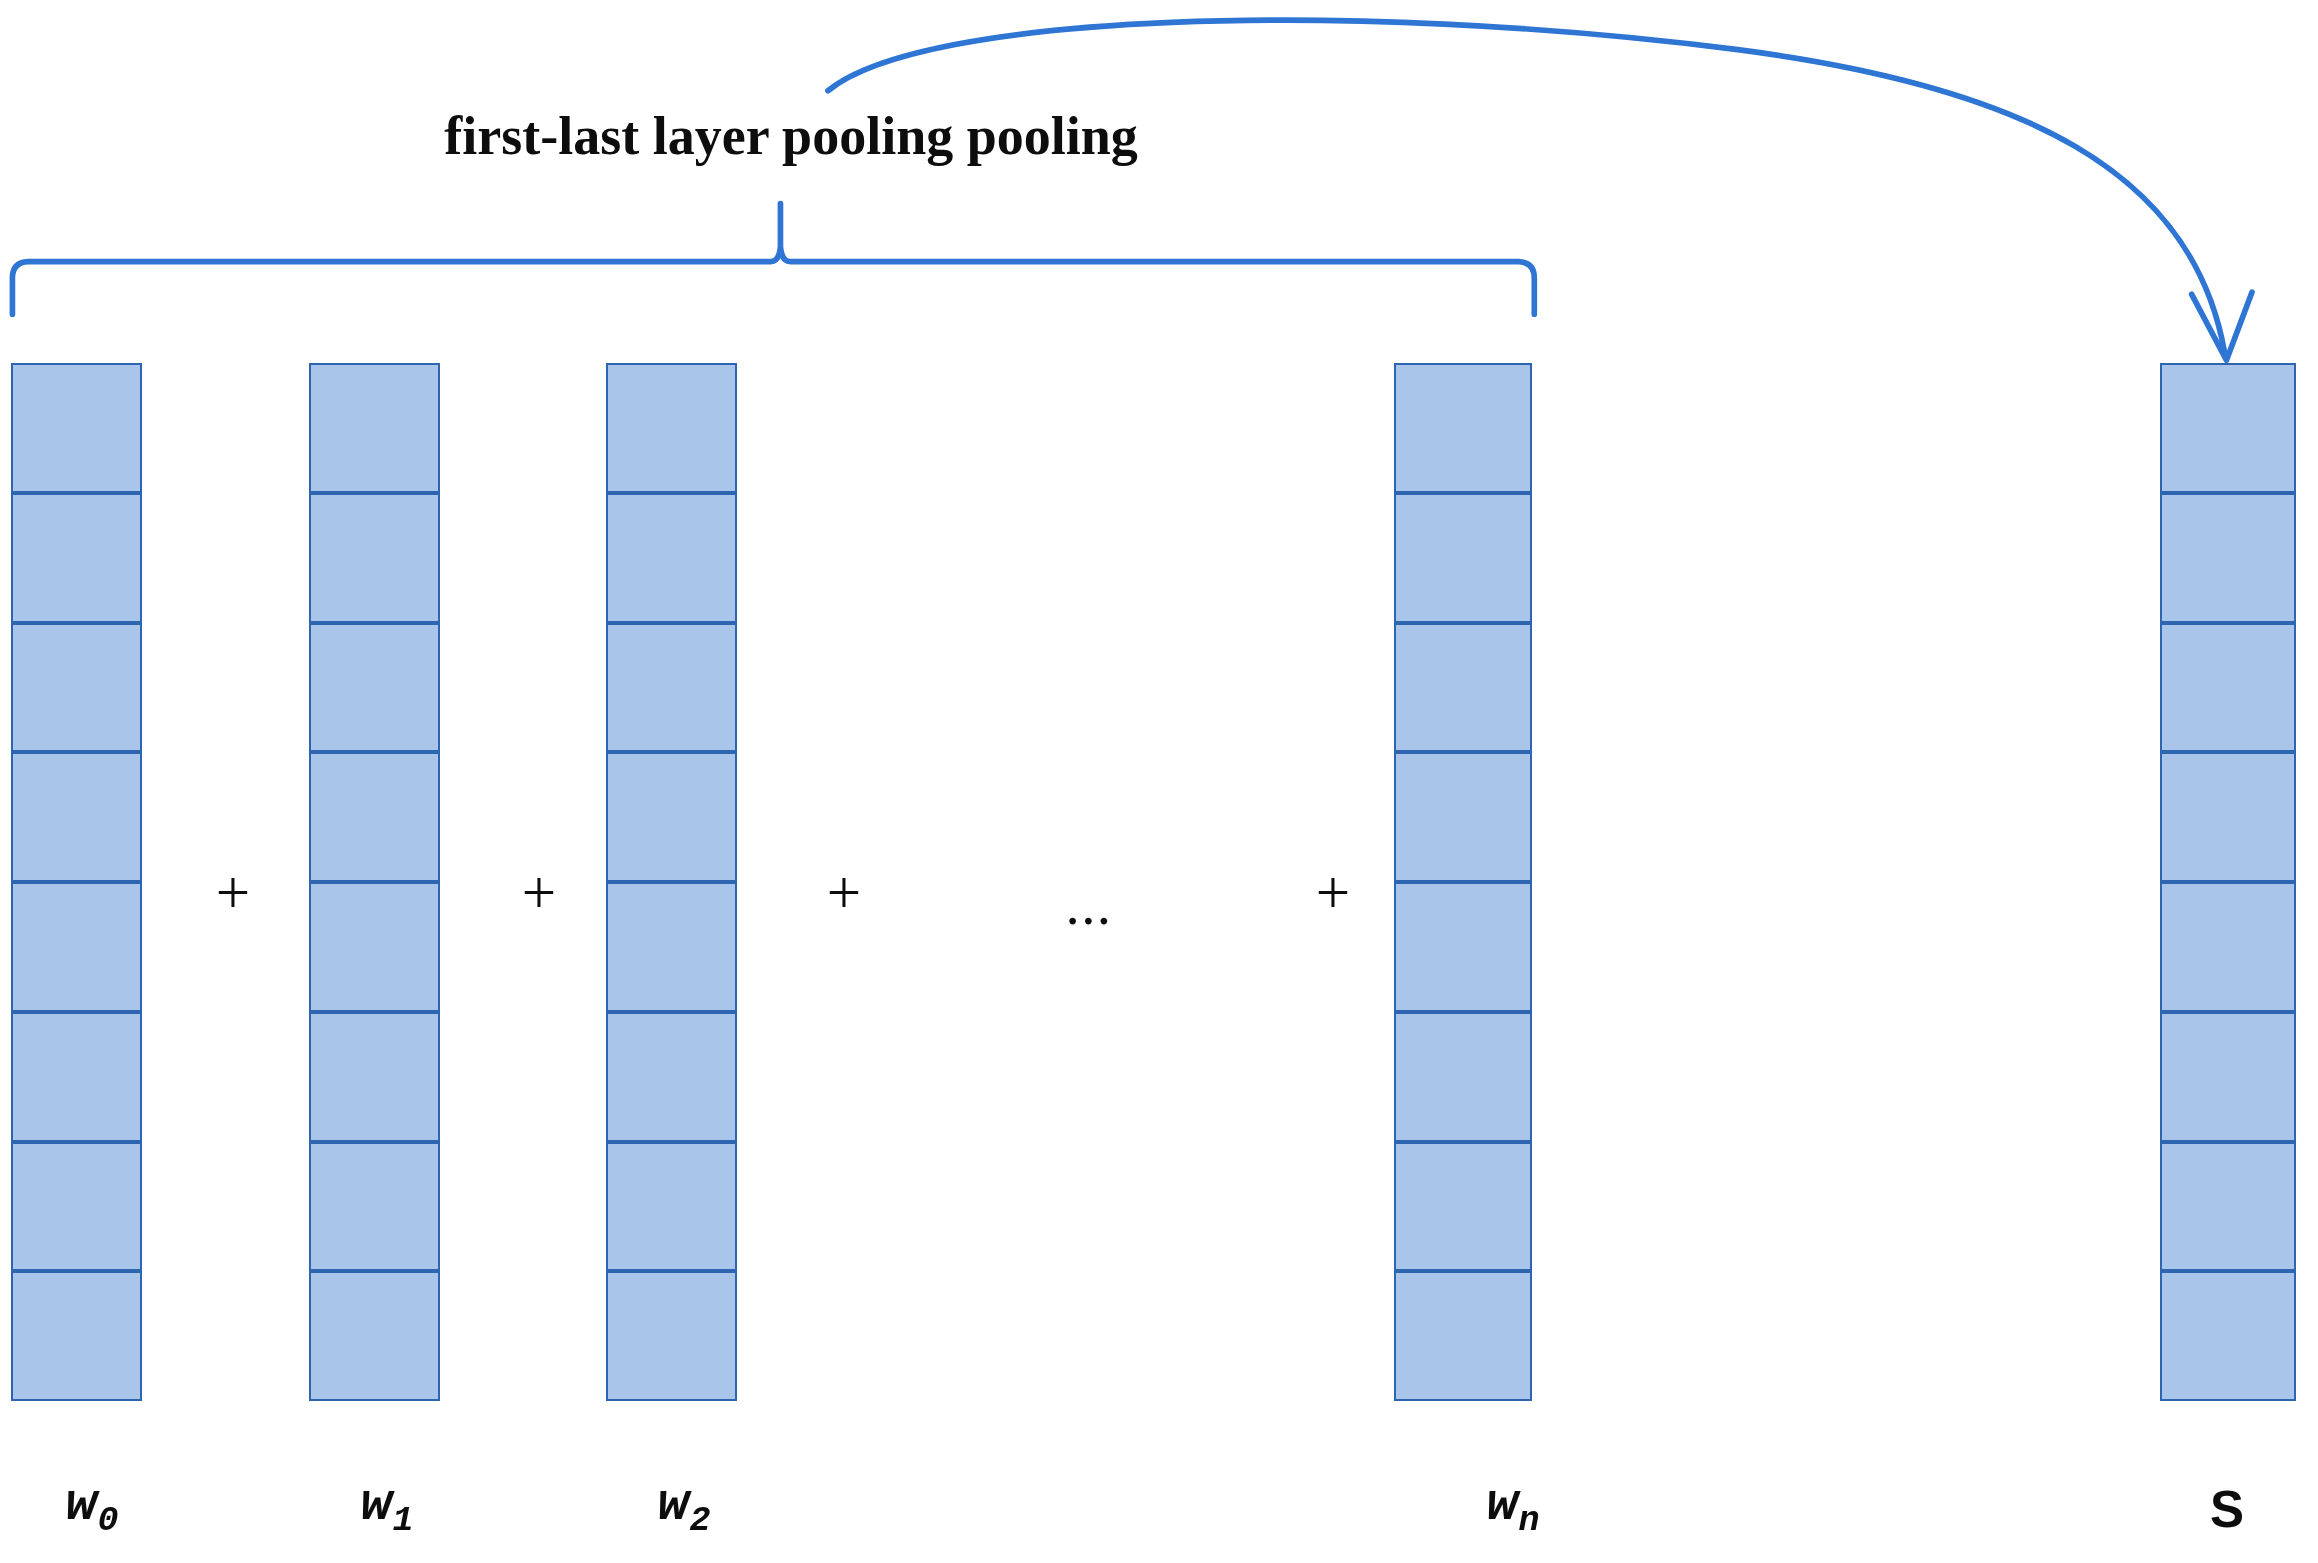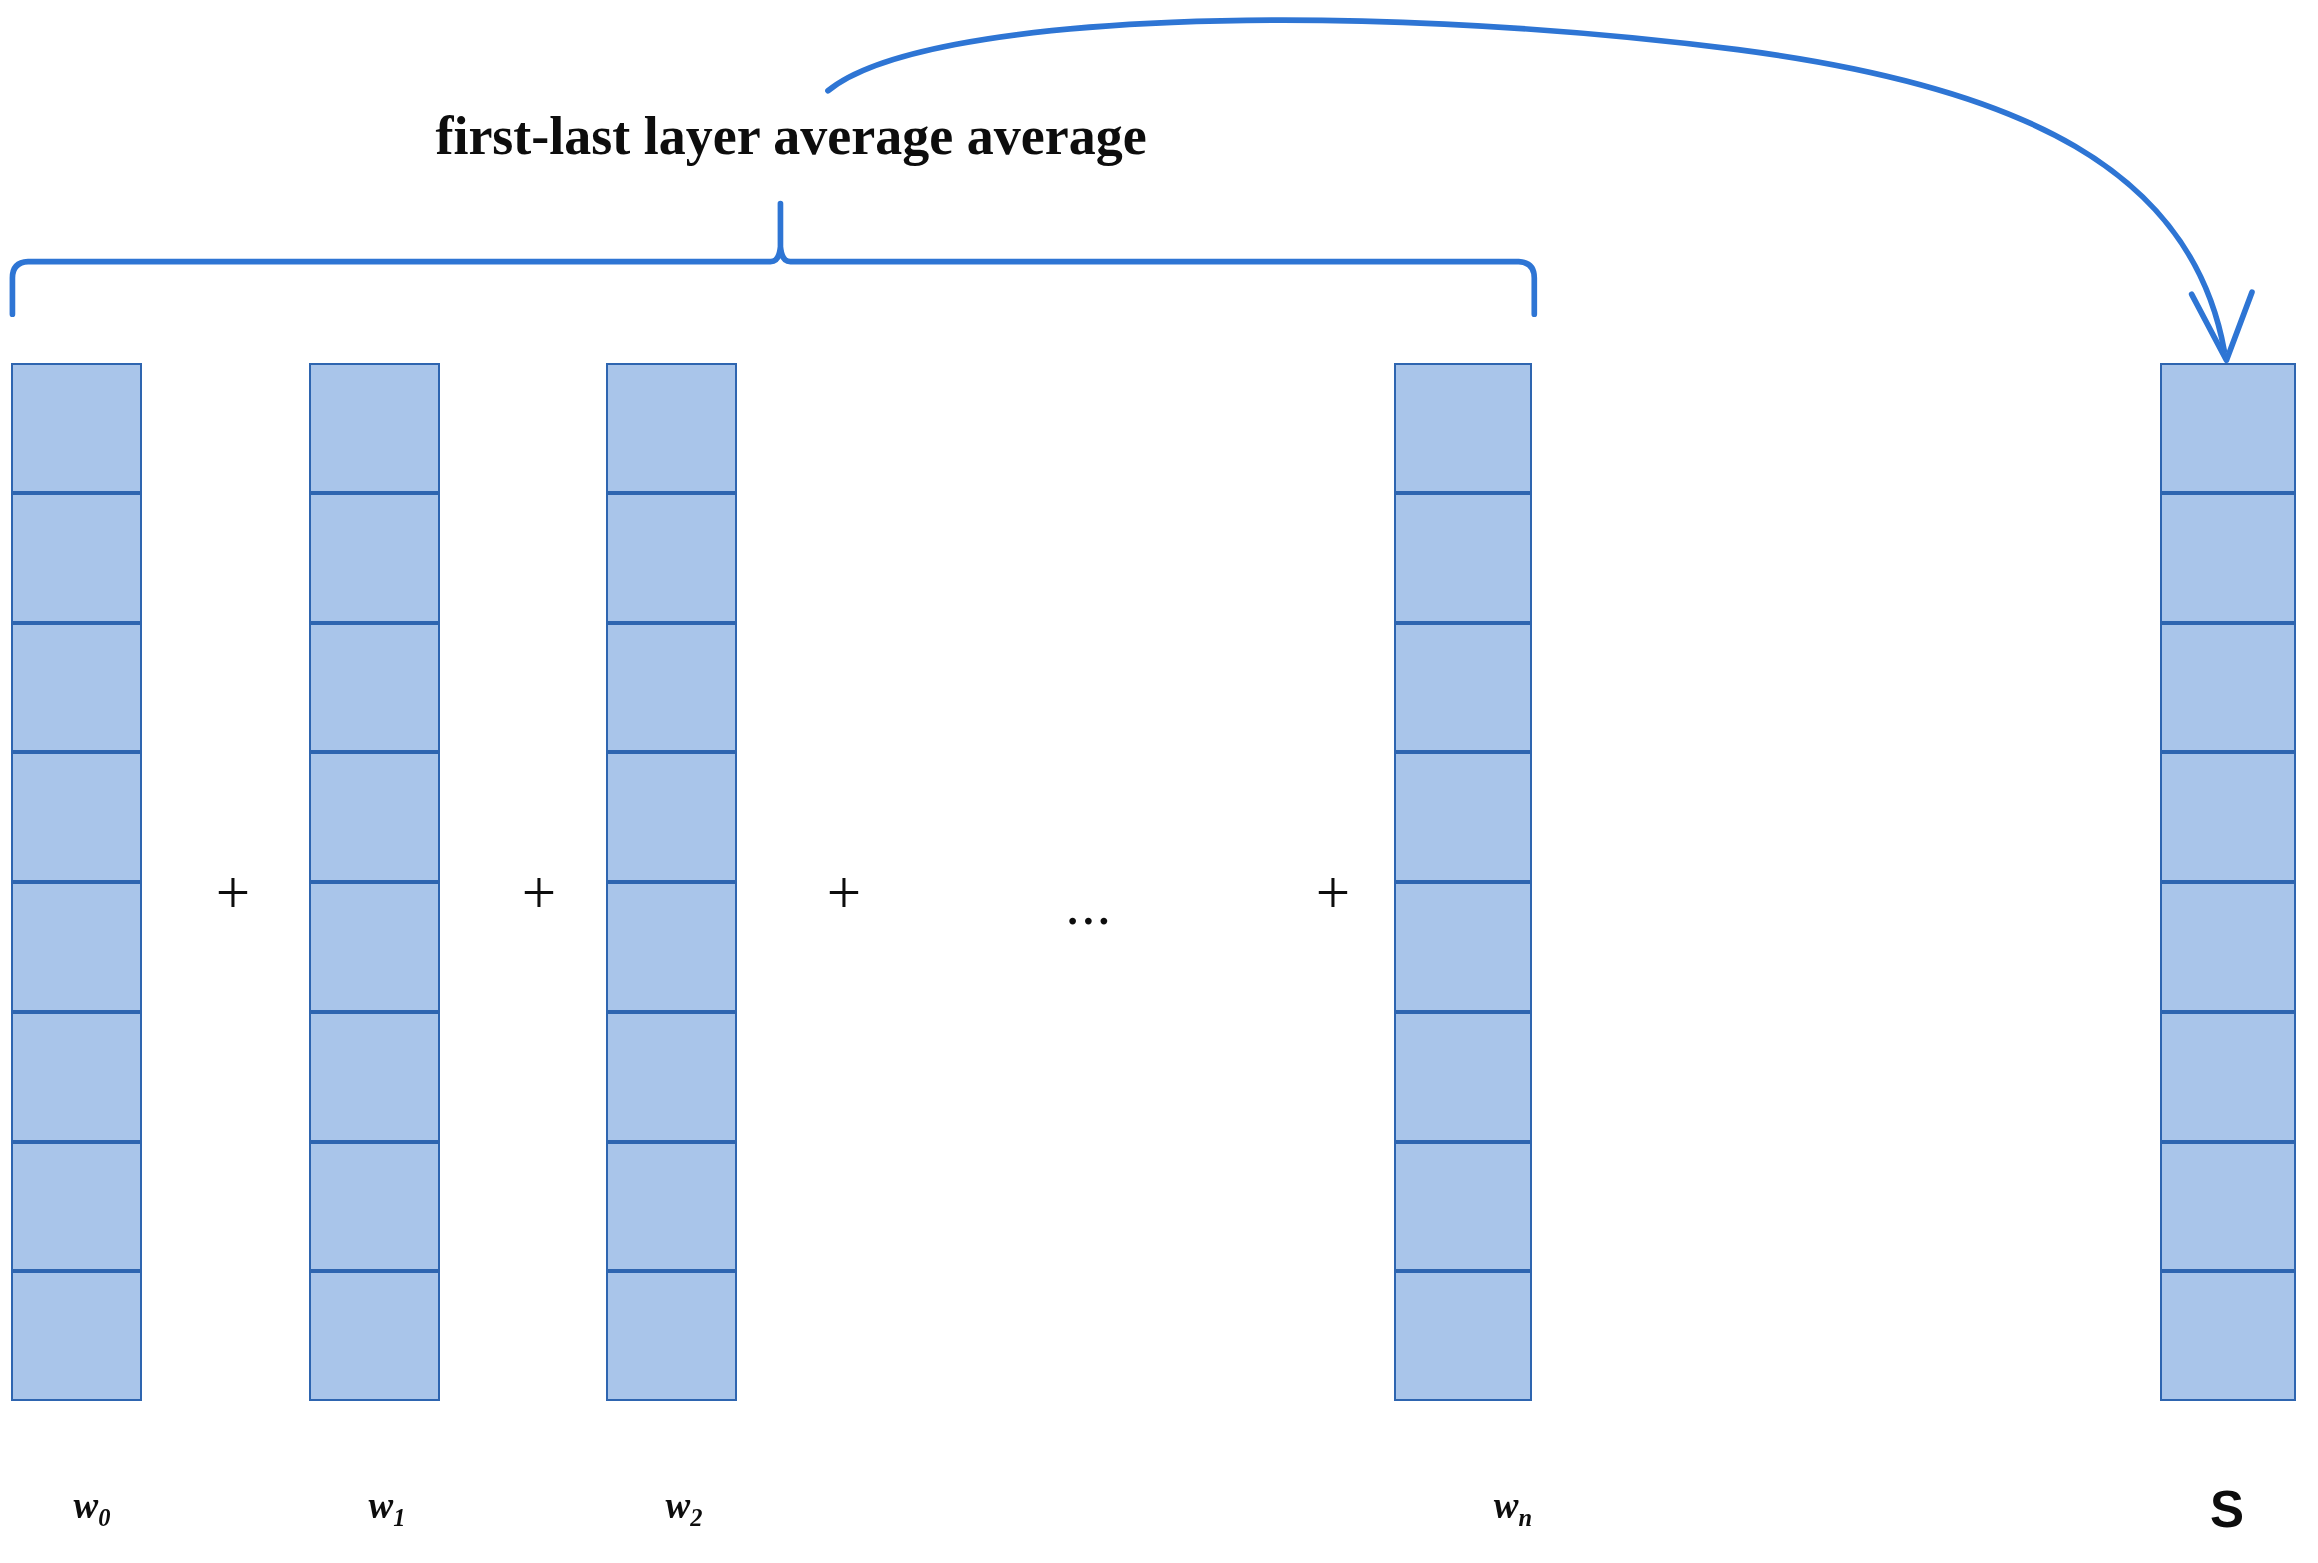--- a/index.html
+++ b/index.html
@@ -56,24 +56,24 @@
     font-family: "Liberation Serif", serif;
     font-size: 57px;
     color: #0d0d0d;
     letter-spacing: 1.4px;
     transform: translate(-50%, -50%);
     white-space: nowrap;
   }
   
   .col-label {
     position: absolute;
-    font-family: Liberation Serif, serif;
+    font-family: Liberation Mono, monospace;
     font-style: italic;
     font-weight: bold;
-    font-size: 37px;
+    font-size: 53px;
     color: #0d0d0d;
     transform: translate(-50%, -50%);
     white-space: nowrap;
     line-height: 1;
   }
   .col-label .sub {
     font-size: 0.66em;
     vertical-align: sub;
     font-style: italic;
     font-weight: bold;
@@ -115,21 +115,21 @@
              Q 2163,370 2163,392
              L 2163,443" fill="none" stroke="#2E75D4" stroke-width="8" stroke-linecap="round" stroke-linejoin="round"></path>
 
     <path d="M 1167,128
              C 1300,18 1900,0 2450,70
              C 2850,122 3090,240 3136,495" fill="none" stroke="#2E75D4" stroke-width="8" stroke-linecap="round"></path>
 
     <path d="M 3090,415 L 3139,508 L 3175,412" fill="none" stroke="#2E75D4" stroke-width="8" stroke-linecap="round" stroke-linejoin="round"></path>
   </svg>
 
-  <div id="pooling-title" style="left:791px; top:136px;">first-last layer average average</div>
+  <div id="pooling-title" style="left:791px; top:136px;">first-last layer pooling pooling</div>
 
   <div class="column" style="left:10.6px; top:363px; width:131px; height:1038px;">
     <div class="cell"></div>
     <div class="cell"></div>
     <div class="cell"></div>
     <div class="cell"></div>
     <div class="cell"></div>
     <div class="cell"></div>
     <div class="cell"></div>
     <div class="cell"></div>

